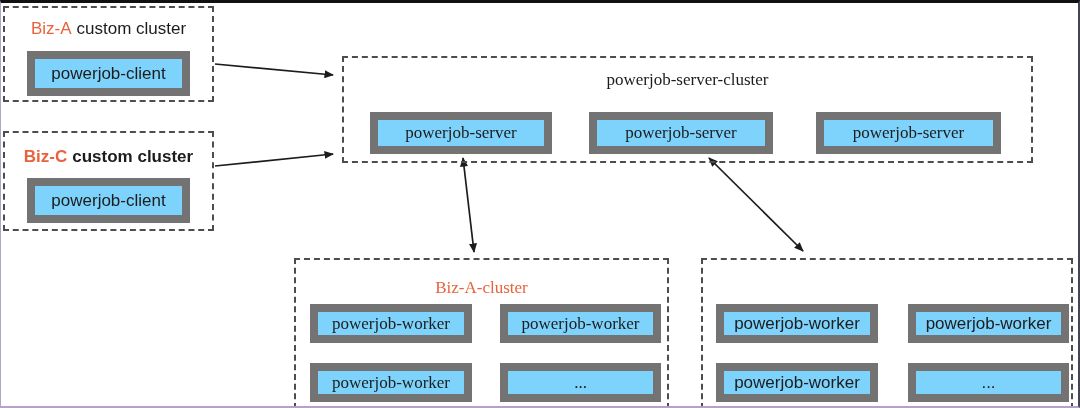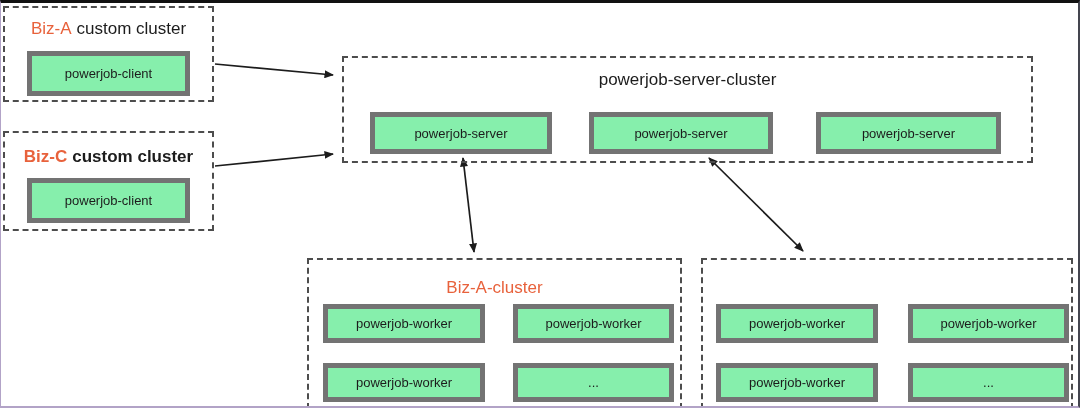--- a/index.html
+++ b/index.html
@@ -28,26 +28,26 @@
     position: absolute;
     left: 0; right: 0;
     text-align: center;
     font-size: 17px;
     white-space: nowrap;
   }
   .accent-title { color: #e8623c; }
   .node {
     position: absolute;
     box-sizing: border-box;
-    border: 5px solid #737373;
-    background: #86efac;
+    border: 8px solid #737373;
+    background: #7dd3fc;
     display: flex;
     align-items: center;
     justify-content: center;
-    font-size: 13px;
+    font-size: 17px;
     white-space: nowrap;
   }
   .arrows {
     position: absolute;
     left: 0; top: 0;
     width: 1080px; height: 408px;
     pointer-events: none;
   }
   .sp { display:inline-block; width:5px; }
 </style>
@@ -78,28 +78,28 @@
     <div class="node" style="left:22px; top:43px; width:163px; height:45px;">powerjob-client</div>
   </div>
 
   <div class="cluster" style="left:2px; top:128px; width:211px; height:100px;">
     <div class="cluster-title" style="top:14px;font-weight:bold;">
       <span class="accent-title">Biz-C</span><span class="sp"></span><span>custom cluster</span>
     </div>
     <div class="node" style="left:22px; top:45px; width:163px; height:45px;">powerjob-client</div>
   </div>
 
-  <div class="cluster" style="left:341px; top:53px; width:691px; height:107px;">
+  <div class="cluster" style="left:341px; top:53px; width:691px; height:107px;font-family:Liberation Serif, serif;">
     <div class="cluster-title" style="top:12px;">powerjob-server-cluster</div>
     <div class="node" style="left:26px; top:54px; width:182px; height:42px;">powerjob-server</div>
     <div class="node" style="left:245px; top:54px; width:184px; height:42px;">powerjob-server</div>
     <div class="node" style="left:472px; top:54px; width:185px; height:42px;">powerjob-server</div>
   </div>
 
-  <div class="cluster" style="left:306px; top:255px; width:375px; height:151px;">
+  <div class="cluster" style="left:293px; top:255px; width:375px; height:151px;font-family:Liberation Serif, serif;">
     <div class="cluster-title accent-title" style="top:18px;">Biz-A-cluster</div>
     <div class="node" style="left:14px; top:44px; width:162px; height:39px;">powerjob-worker</div>
     <div class="node" style="left:204px; top:44px; width:161px; height:39px;">powerjob-worker</div>
     <div class="node" style="left:14px; top:103px; width:162px; height:39px;">powerjob-worker</div>
     <div class="node" style="left:204px; top:103px; width:161px; height:39px;">...</div>
   </div>
 
   <div class="cluster" style="left:700px; top:255px; width:372px; height:151px;">
     <div class="node" style="left:13px; top:44px; width:162px; height:39px;">powerjob-worker</div>
     <div class="node" style="left:205px; top:44px; width:161px; height:39px;">powerjob-worker</div>

